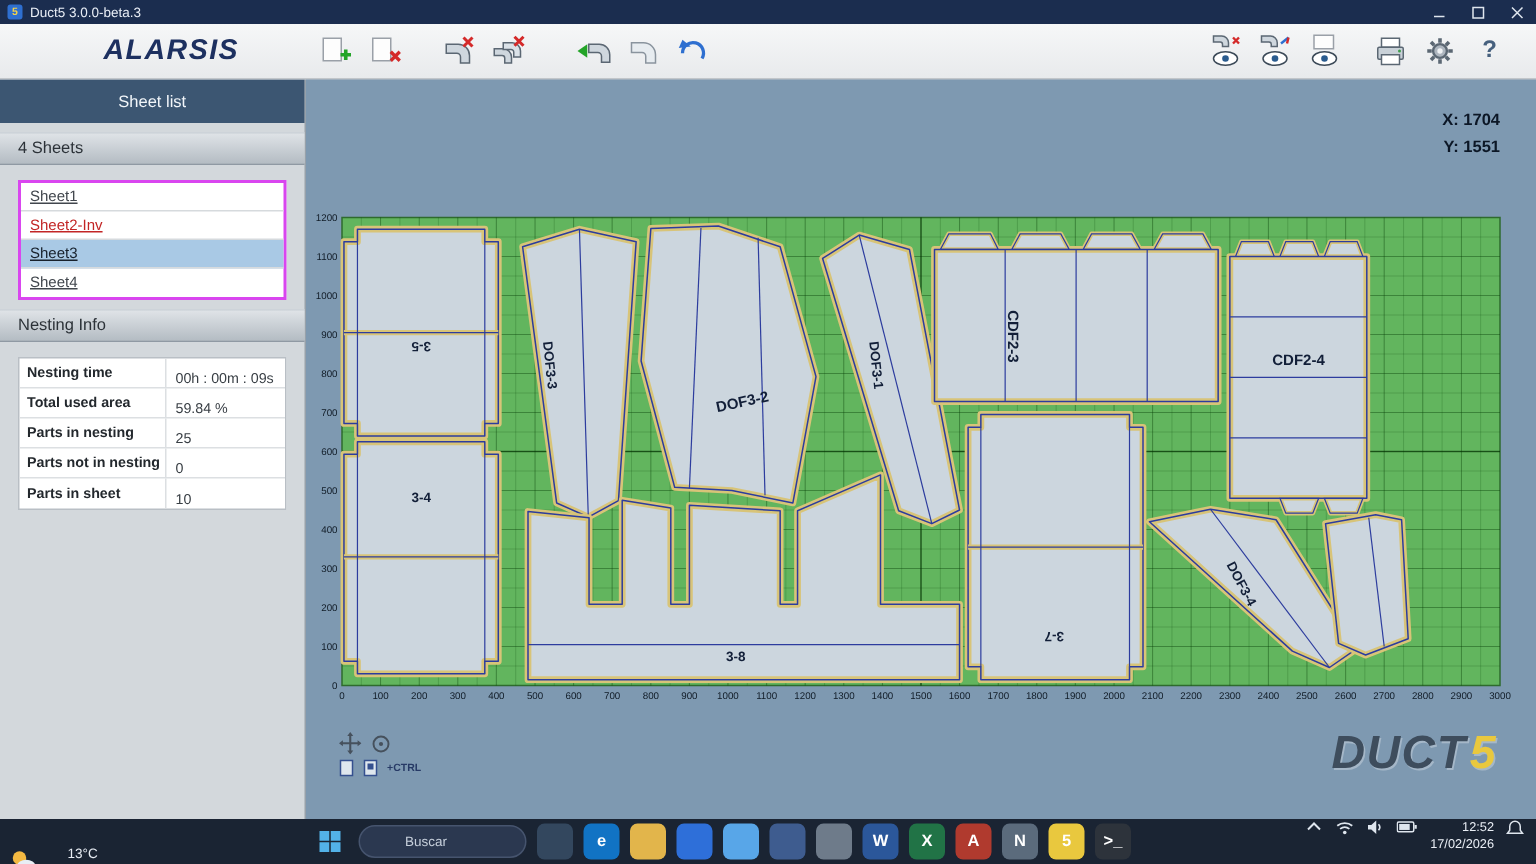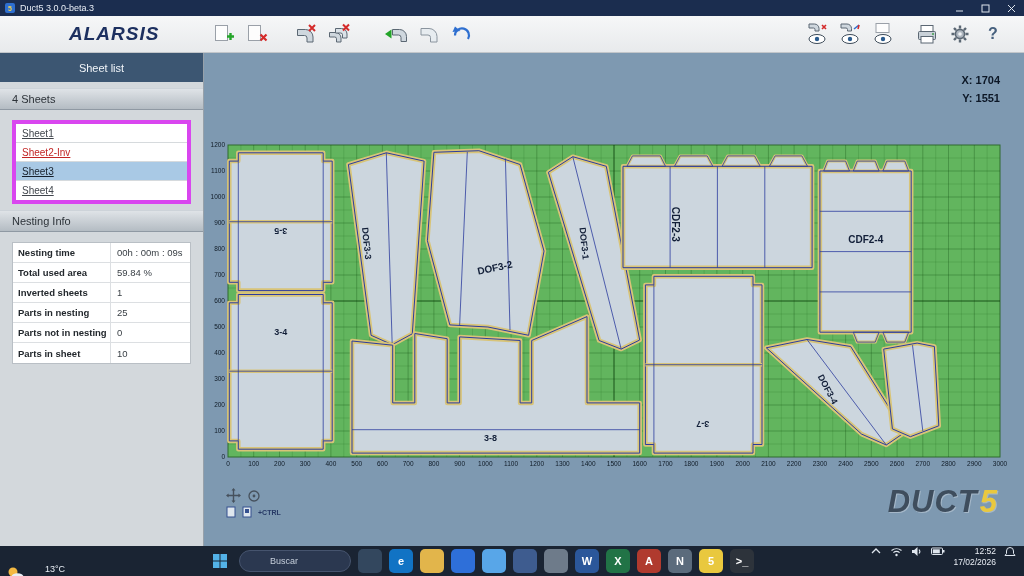--- a/index.html
+++ b/index.html
@@ -19,30 +19,30 @@
   .g-a{margin-left:50px}.g-b{margin-left:20px}.g-c{margin-left:26px}
   .spacer{flex:1}
   .g-e{margin-left:14px;margin-right:16px}
   .tbtn{width:30px;height:27px;display:flex;align-items:center;justify-content:center;border-radius:3px;cursor:pointer}
   .qmark{font-size:16px;font-weight:bold;color:#46607e}
 
   
   .sidebar{position:absolute;top:53px;left:0;width:204px;bottom:30px;background:#d3d8dc;border-right:1px solid #97a1aa;z-index:10}
   .panel-title{height:29px;background:#3c5672;color:#f2f6fa;font-size:11px;display:flex;align-items:center;justify-content:center}
   .sec-header{margin-top:6px;height:22px;background:linear-gradient(#dfe3e7,#b4bcc3);border-top:1px solid #cdd3d9;border-bottom:1px solid #8f99a3;display:flex;align-items:center;padding-left:12px;font-size:11px;font-weight:normal;color:#2c3238}
-  .sheet-list{margin:10px 12px 0;background:#fff;border:4px solid #d946ef}
+  .sheet-list{margin:10px 12px 0;background:#fff;border:2px solid #d946ef}
   .sheet-item{height:19px;display:flex;align-items:center;padding-left:6px;border-bottom:1px solid #d6dadd;font-size:10px;cursor:pointer}
   .sheet-item:last-child{border-bottom:none}
   .sheet-item a{color:#41464d;text-decoration:underline}
   .sheet-item.red a{color:#c22525}
   .sheet-item.selected{background:#a9c9e5}
   .sheet-item.selected a{color:#17202b}
   .info-header{}
   .info-table{margin:10px 12px;background:#fff;border:1px solid #b9bfc5}
-  .inforow{display:flex;height:20px;align-items:center;border-bottom:1px solid #dcdfe2;font-size:9.5px}
+  .inforow{display:flex;height:20px;align-items:flex-end;border-bottom:1px solid #dcdfe2;font-size:9.5px}
   .inforow:last-child{border-bottom:none}
   .ilabel{width:98px;height:100%;display:flex;align-items:center;padding-left:5px;font-weight:bold;color:#23282d;border-right:1px solid #dcdfe2}
   .ivalue{padding-left:6px;color:#383e44}
 
   
   .canvas{position:absolute;top:53px;left:204px;right:0;bottom:30px;background:#7e99b1;overflow:hidden;cursor:crosshair}
   .coords{position:absolute;top:18px;right:24px;text-align:right;font-size:11px;font-weight:bold;color:#0c1726;line-height:1.65}
   #sheet-svg{position:absolute;left:0;top:84px}
   .ax{font-size:6.5px;fill:#101b26}
   .plabel{fill:#121f38;font-weight:bold}
@@ -222,24 +222,20 @@
       <span>Nesting Info</span>
     </div>
     <div class="info-table">
       <div class="inforow">
         <span class="ilabel">Nesting time</span>
         <span class="ivalue">00h : 00m : 09s</span>
       </div>
       <div class="inforow">
         <span class="ilabel">Total used area</span>
         <span class="ivalue">59.84 %</span>
-      </div>
-      <div class="inforow">
-        <span class="ilabel">Inverted sheets</span>
-        <span class="ivalue">1</span>
       </div>
       <div class="inforow">
         <span class="ilabel">Parts in nesting</span>
         <span class="ivalue">25</span>
       </div>
       <div class="inforow">
         <span class="ilabel">Parts not in nesting</span>
         <span class="ivalue">0</span>
       </div>
       <div class="inforow">

